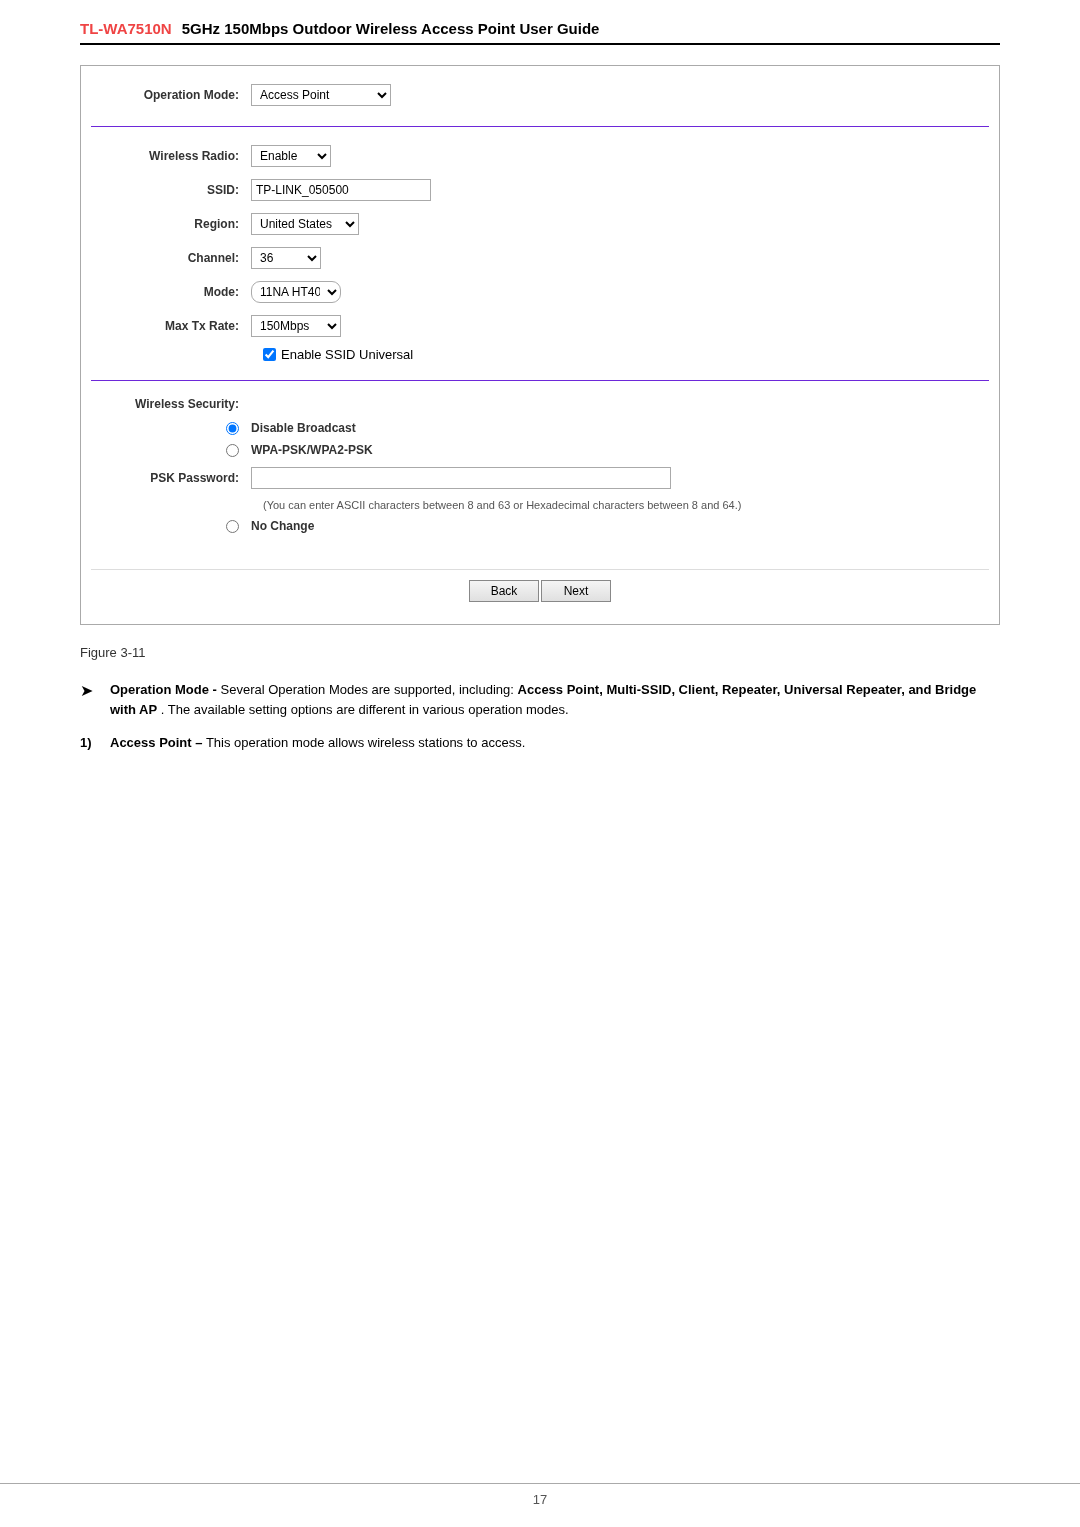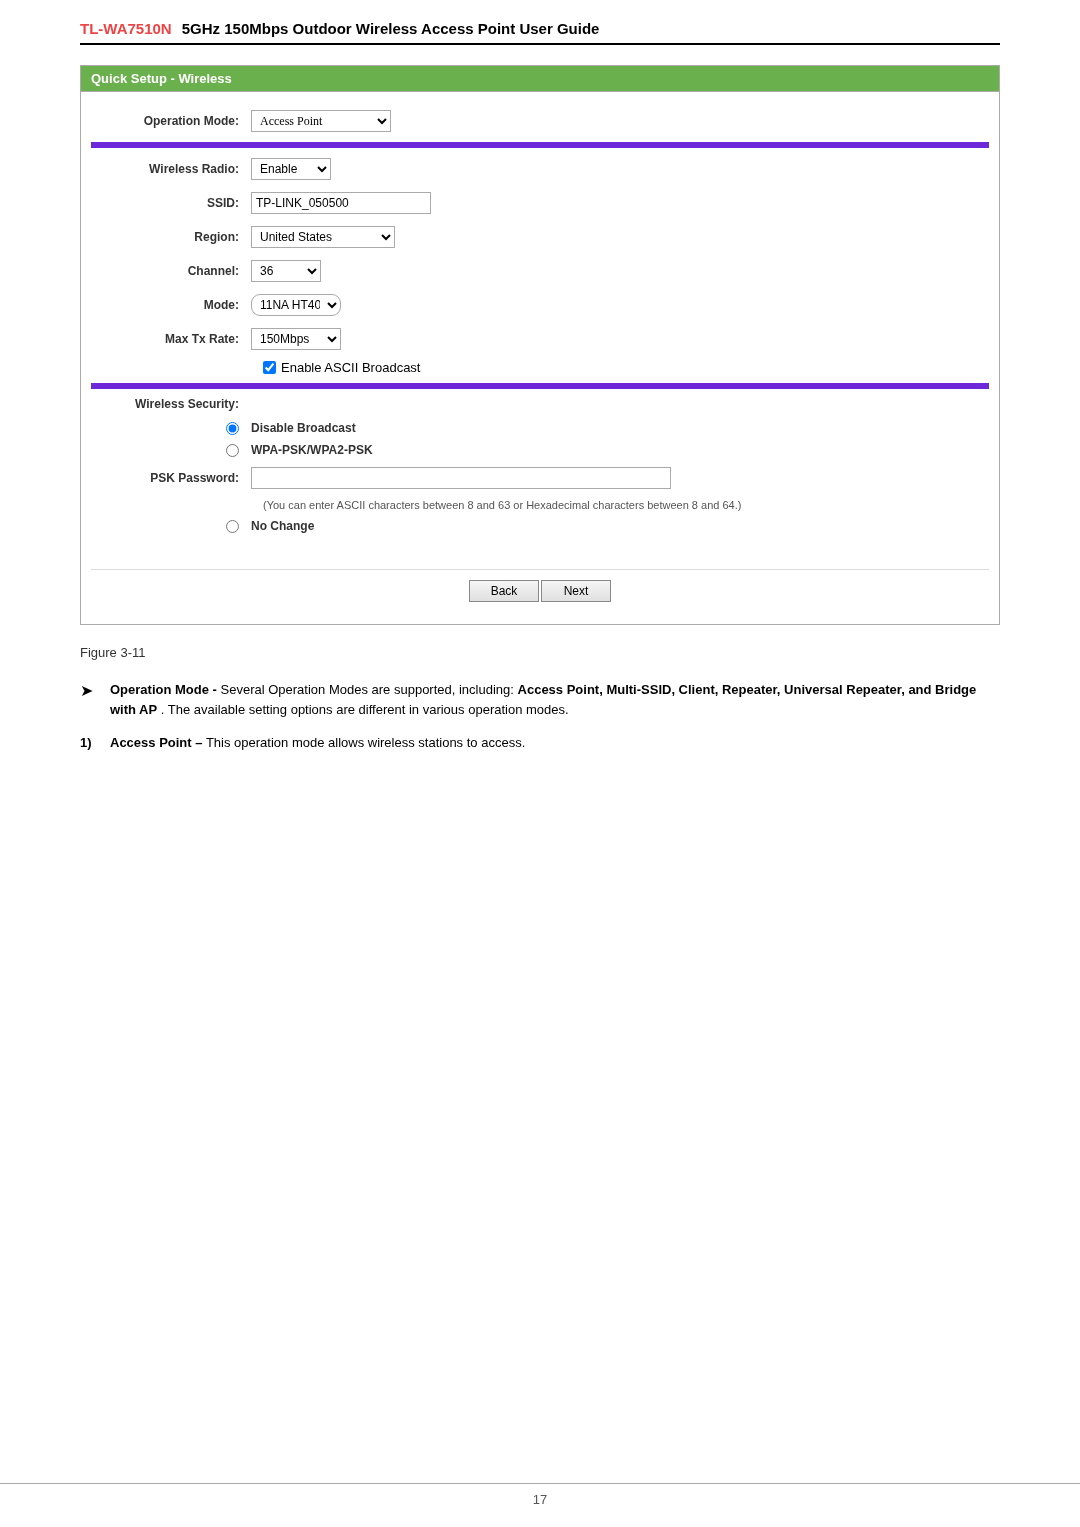--- a/index.html
+++ b/index.html
@@ -53,23 +53,23 @@
       font-size: 13px;
       padding: 5px 10px;
       border-bottom: 1px solid #aaa;
     }
 
     .card-body {
       padding: 16px 10px;
     }
 
     .form-section {
-      border-bottom: 6px solid #6d28d9;
-      padding-bottom: 0;
-      margin-bottom: 8px;
+      border-bottom: 1px solid #6d28d9;
+      padding-bottom: 10px;
+      margin-bottom: 16px;
     }
 
     .form-row {
       display: flex;
       align-items: center;
       margin-bottom: 8px;
       min-height: 26px;
     }
 
     .form-label {
@@ -234,39 +234,38 @@
       bottom: 20px;
       left: 0;
       right: 0;
       border-top: 1px solid #aaa;
       text-align: center;
       padding-top: 8px;
       font-size: 13px;
       color: #555;
     }
 
-    .op-mode-select { width: 140px; font-family: Liberation Serif, serif; }
+    .op-mode-select { width: 140px; }
     .enable-select { width: 80px; }
-    .region-select { width: 144px; }
+    .region-select { width: 108px; }
     .channel-select { width: 70px; }
     .mode-select { width: 90px; border-radius: 9px; }
     .maxtx-select { width: 90px; }
   </style>
 </head>
 <body>
 
 <div class="page-wrapper">
 
   <div class="header-bar">
     <span class="header-model">TL-WA7510N</span>
     <span class="header-title">5GHz 150Mbps Outdoor Wireless Access Point User Guide</span>
   </div>
 
   <div class="card">
-    <div class="card-header">Quick Setup - Wireless</div>
     <div class="card-body">
 
       <div class="form-section">
         <div class="form-row">
           <div class="form-label">Operation Mode:</div>
           <div class="form-control">
             <select class="op-mode-select">
               <option>Access Point</option>
               <option>Multi-SSID</option>
               <option>Client</option>
@@ -334,21 +333,21 @@
           <div class="form-control">
             <select class="maxtx-select">
               <option>150Mbps</option>
               <option>54Mbps</option>
             </select>
           </div>
         </div>
 
         <div class="checkbox-row">
           <input type="checkbox" checked="" style="">
-          <span>Enable ASCII Broadcast</span>
+          <span>Enable SSID Universal</span>
         </div>
       </div>
 
       <div class="wireless-security-section">
 
         <div class="section-title-row">
           <div class="section-title-label">Wireless Security:</div>
         </div>
 
         <div class="radio-row">

